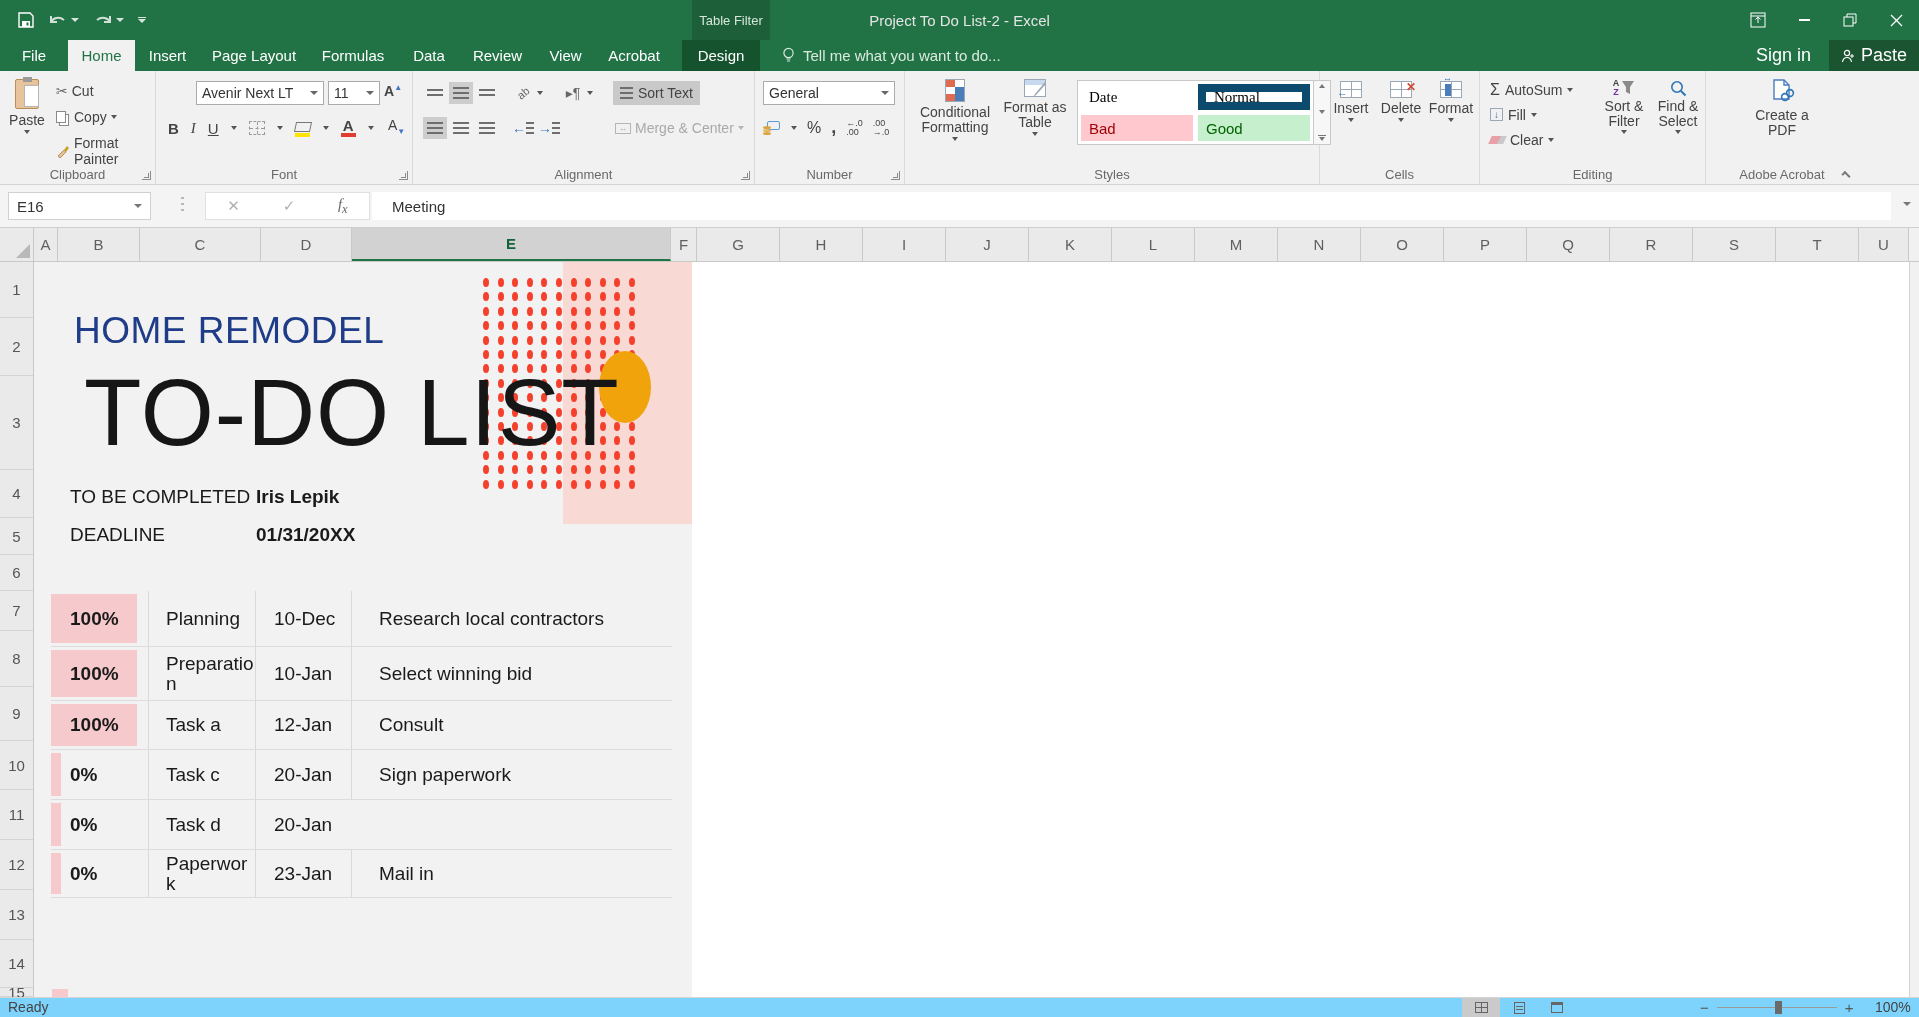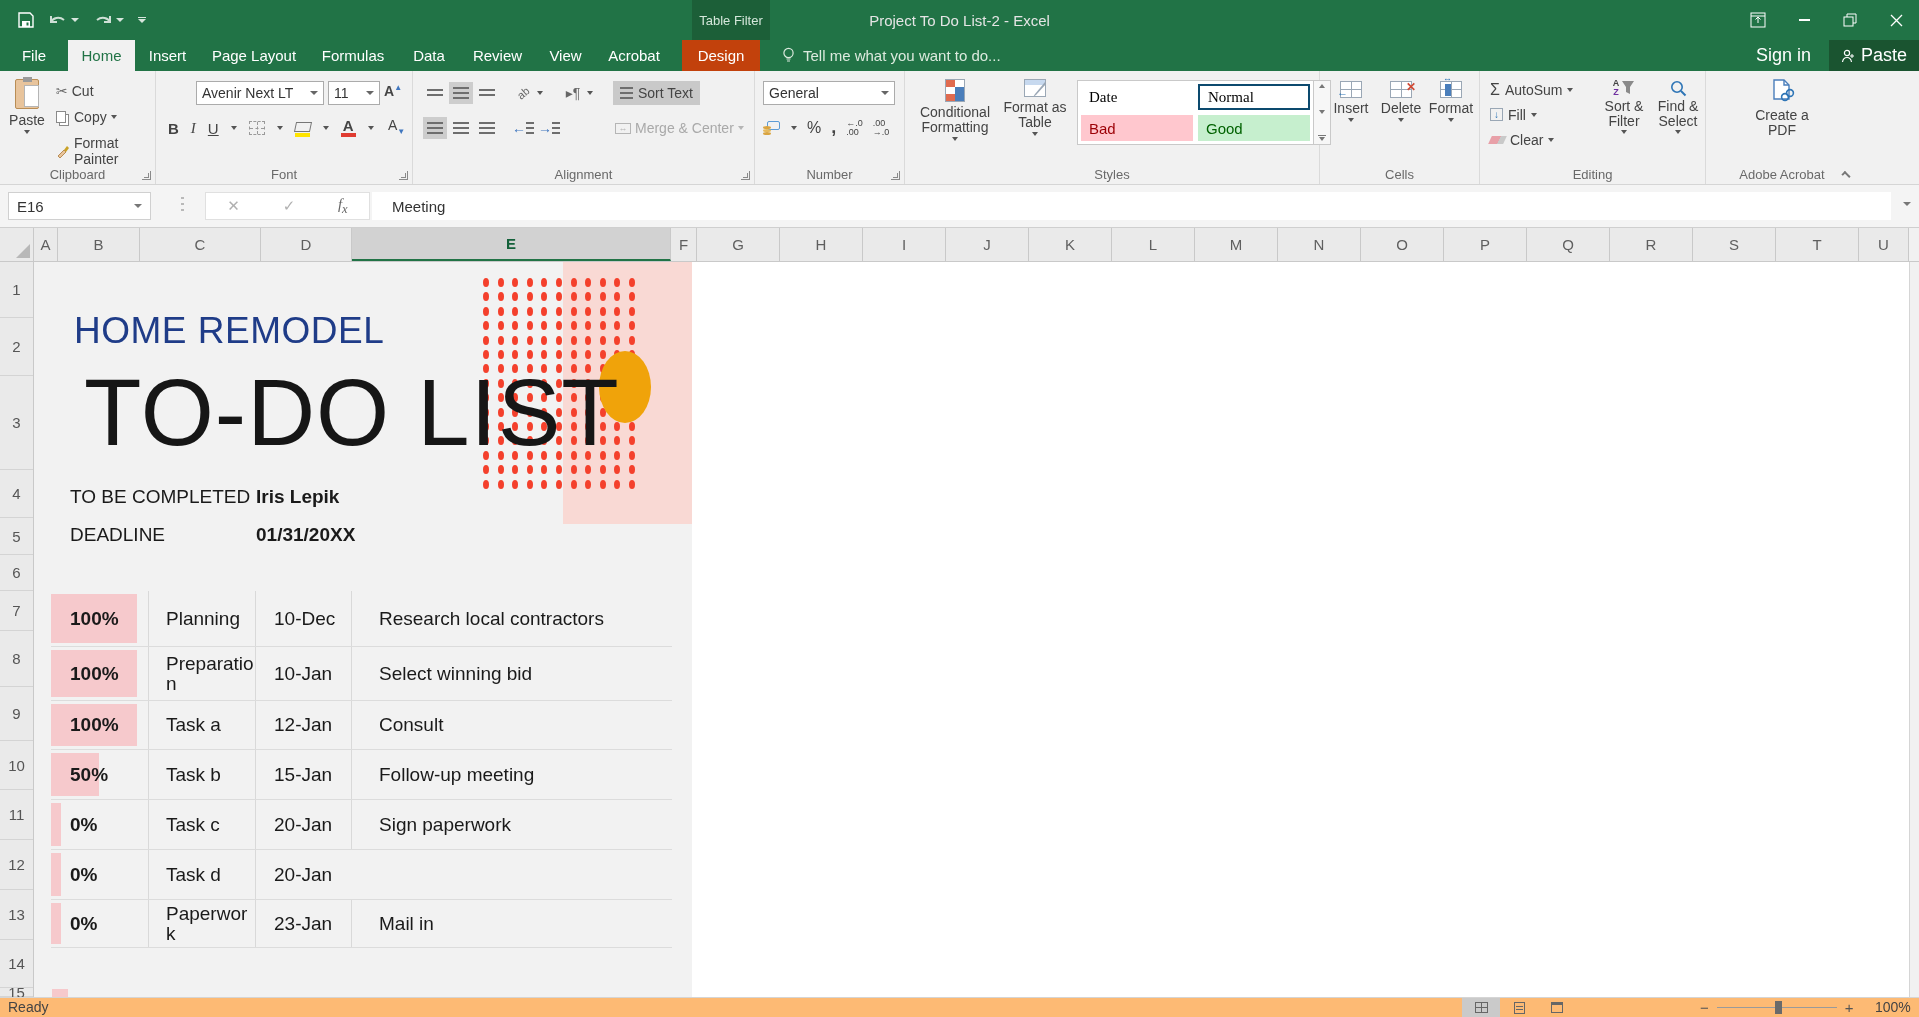--- a/index.html
+++ b/index.html
@@ -14,21 +14,21 @@
 .chev{width:0;height:0;border-left:4px solid transparent;border-right:4px solid transparent;border-top:4px solid #d7e6dd;display:inline-block;}
 .ctxgroup{position:absolute;left:692px;top:0;width:78px;height:40px;background:#1c5f38;display:flex;align-items:center;justify-content:center;font-size:13px;color:#d5e7db;}
 .wtitle{position:absolute;left:0;right:0;top:0;height:40px;display:flex;align-items:center;justify-content:center;font-size:15px;color:#e5e5e5;pointer-events:none;}
 .wctrl{position:absolute;right:0;top:0;height:40px;display:flex;}
 .wbtn{width:46px;height:40px;display:flex;align-items:center;justify-content:center;color:#fff;}
 
 
 .tabrow{position:absolute;left:0;top:40px;width:1919px;height:31px;background:#217346;display:flex;align-items:stretch;font-size:15px;color:#fff;}
 .tab{display:flex;align-items:center;justify-content:center;padding:0 2px;}
 .tab.active{background:#f1f1f1;color:#217346;}
-.tab.ctx{background:#c2410c;}
+.tab.ctx{background:#14532d;}
 .tellme{display:flex;align-items:center;gap:8px;color:#dcead F;}
 .tellme{color:#dceade;margin-left:22px;font-size:15px;}
 .tr-right{position:absolute;right:0;top:0;height:31px;display:flex;align-items:stretch;font-size:18px;}
 .signin{display:flex;align-items:center;padding:0 18px;}
 .sharebtn{width:90px;background:#1a5430;display:flex;align-items:center;justify-content:center;gap:6px;}
 
 
 .ribbon{position:absolute;left:0;top:71px;width:1919px;height:114px;background:#f1f1f1;border-bottom:1px solid #d5d5d5;display:flex;font-size:14px;}
 .rgroup{position:relative;height:113px;border-right:1px solid #dadada;flex:0 0 auto;}
 .glabel{position:absolute;bottom:2px;left:0;right:0;text-align:center;font-size:13px;color:#696969;}
@@ -38,21 +38,21 @@
 .smallrow{display:flex;align-items:center;gap:4px;color:#444;}
 .combo{background:#fff;border:1px solid #ababab;height:24px;display:flex;align-items:center;padding:0 5px;font-size:14px;color:#333;}
 .combo .chev{border-top-color:#666;margin-left:auto;}
 .dchev{width:0;height:0;border-left:3.5px solid transparent;border-right:3.5px solid transparent;border-top:4px solid #555;display:inline-block;}
 .alibtn{width:24px;height:22px;display:flex;align-items:center;justify-content:center;}
 .alibtn.on{background:#cdcdcd;}
 .disabled{color:#a9a9a9;}
 .wraptext{background:#c9c9c9;display:flex;align-items:center;gap:5px;padding:0 7px;height:24px;}
 .gallery{display:grid;grid-template-columns:112px 112px;grid-auto-rows:26px;gap:5px;background:#fff;border:1px solid #c9c9c9;padding:3px;}
 .gcell{display:flex;align-items:center;padding:0 8px;font-size:15px;background:#fff;font-family:"Liberation Serif",serif;color:#000;}
-.gcell.sel{border:2px solid #0c4a6e;}
+.gcell.sel{border:8px solid #0c4a6e;}
 .gcell.bad{background:#ffc7ce;color:#9c0006;font-family:"Liberation Sans",sans-serif;}
 .gcell.good{background:#c6efce;color:#006100;font-family:"Liberation Sans",sans-serif;}
 .gscroll{width:17px;border:1px solid #c9c9c9;border-left:none;background:#f7f7f7;display:flex;flex-direction:column;align-items:center;justify-content:space-between;padding:3px 0;}
 .minigrid{width:22px;height:17px;border:1px solid #9aa7b5;background:
  linear-gradient(#9aa7b5 0 0) 50% 0/1px 100% no-repeat,
  linear-gradient(#9aa7b5 0 0) 0 50%/100% 1px no-repeat,#fff;position:relative;}
 .cellslab{font-size:14px;color:#444;margin-top:2px;}
 .sumline{display:flex;align-items:center;gap:5px;height:25px;color:#444;}
 
 
@@ -96,21 +96,21 @@
 .c0 .bar{position:absolute;left:0;top:3px;bottom:3px;background:#f6c9cc;}
 .c0 .pct{position:relative;padding-left:19px;font-weight:bold;}
 .c1{width:107px;padding-left:17px;border-left:1px solid #d9d9d9;display:flex;align-items:center;word-wrap:break-word;line-height:1.05;}
 .c1 span{display:block;max-width:90px;}
 .c2{width:96px;padding-left:18px;border-left:1px solid #d9d9d9;display:flex;align-items:center;}
 .c3{width:321px;padding-left:27px;border-left:1px solid #d9d9d9;display:flex;align-items:center;}
 .row15bar{position:absolute;left:18px;top:727px;width:16px;height:8px;background:#f6c9cc;z-index:5;}
 .vscroll{position:absolute;right:0;top:0;width:10px;height:735px;background:#f1f1f1;border-left:1px solid #d5d5d5;}
 
 
-.statusbar{position:absolute;left:0;top:997px;width:1919px;height:20px;background:#fdba74;border-top:1px solid #d5d5d5;font-size:14px;color:#444;}
+.statusbar{position:absolute;left:0;top:997px;width:1919px;height:20px;background:#7dd3fc;border-top:1px solid #d5d5d5;font-size:14px;color:#444;}
 .ready{position:absolute;left:8px;top:1px;}
 .sb-views{position:absolute;left:1462px;top:0;height:19px;display:flex;}
 .sbv{width:38px;height:19px;display:flex;align-items:center;justify-content:center;}
 .sbv.on{background:#cacaca;}
 .zoomctl{position:absolute;left:1700px;top:0;height:19px;display:flex;align-items:center;gap:8px;}
 .ztrack{width:120px;height:1px;background:#9a9a9a;position:relative;}
 .zthumb{position:absolute;left:58px;top:-6px;width:7px;height:13px;background:#6a6a6a;}
 .zpct{position:absolute;left:1875px;top:1px;font-size:14px;}
 
 
@@ -747,31 +747,20 @@
               <span class="pct">100%</span>
             </div>
             <div class="c1">
               <span>Task a</span>
             </div>
             <div class="c2">12-Jan</div>
             <div class="c3">Consult</div>
           </div>
           <div class="trow" style="height: 50px;">
             <div class="c0">
-              <span class="bar" style="width:48px"></span>
-              <span class="pct">50%</span>
-            </div>
-            <div class="c1">
-              <span>Task b</span>
-            </div>
-            <div class="c2">15-Jan</div>
-            <div class="c3">Follow-up meeting</div>
-          </div>
-          <div class="trow" style="height: 50px;">
-            <div class="c0">
               <span class="bar" style="width:10px"></span>
               <span class="pct">0%</span>
             </div>
             <div class="c1">
               <span>Task c</span>
             </div>
             <div class="c2">20-Jan</div>
             <div class="c3">Sign paperwork</div>
           </div>
           <div class="trow" style="height: 50px;">

